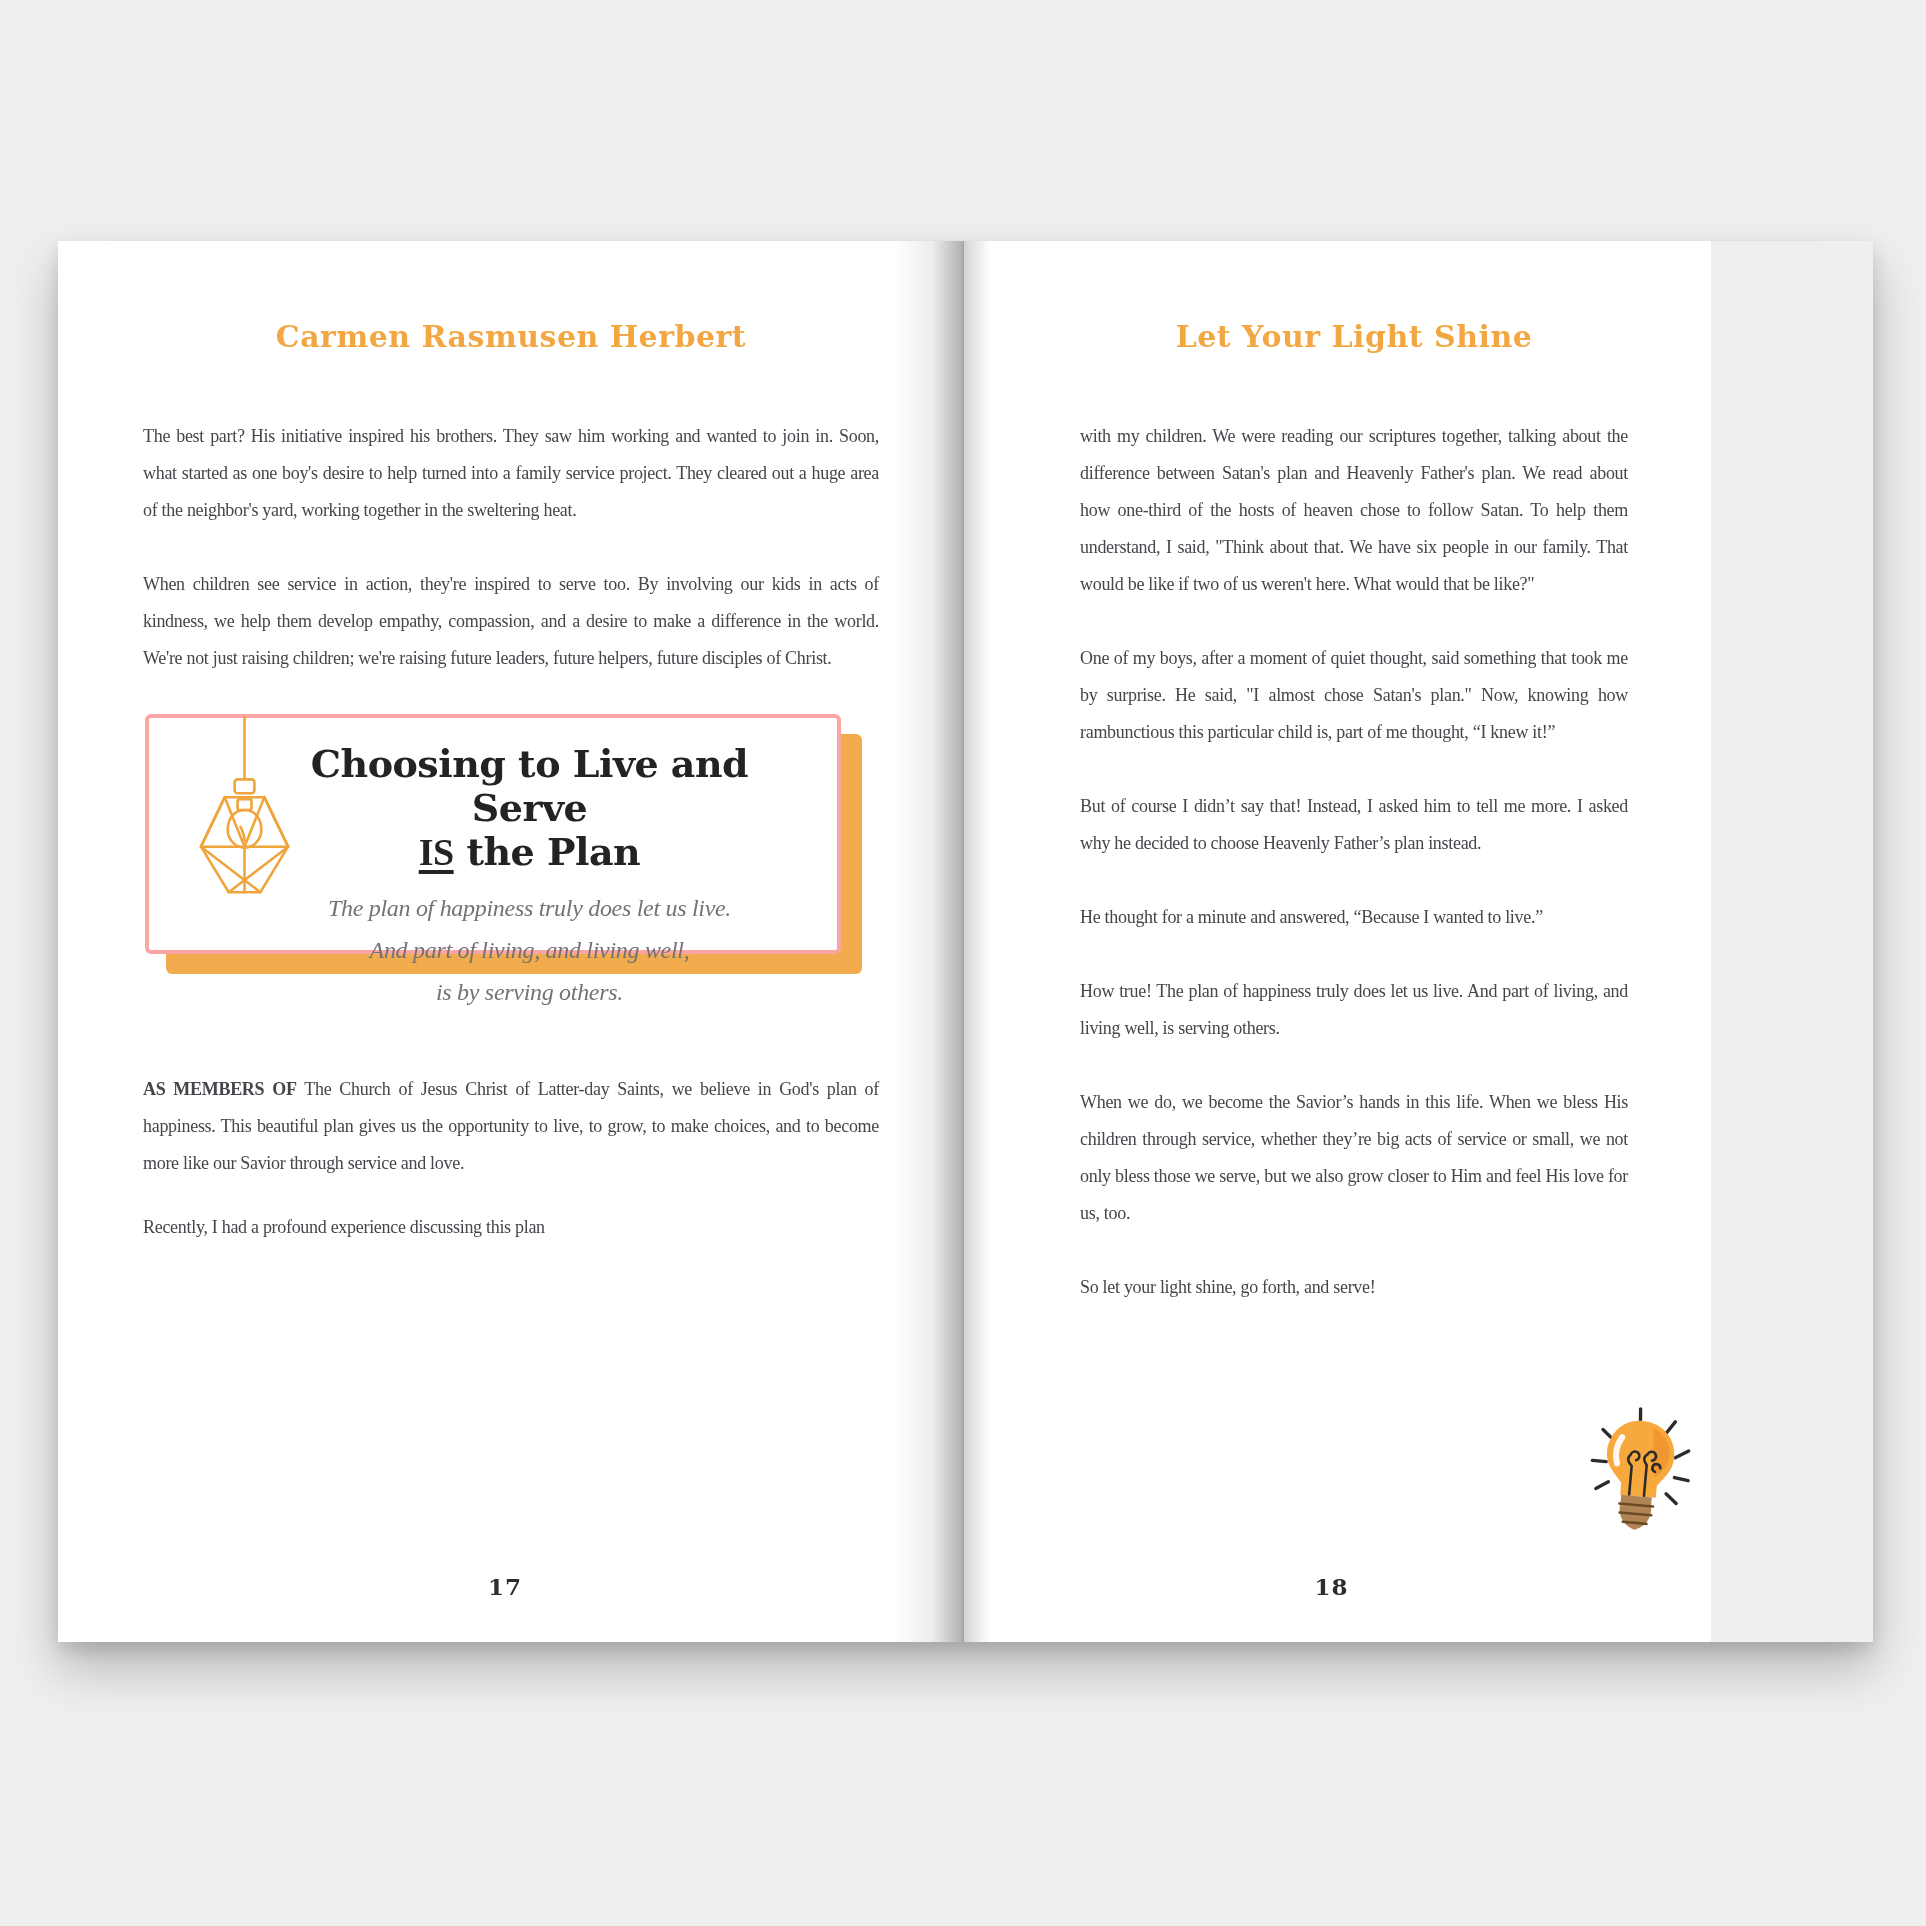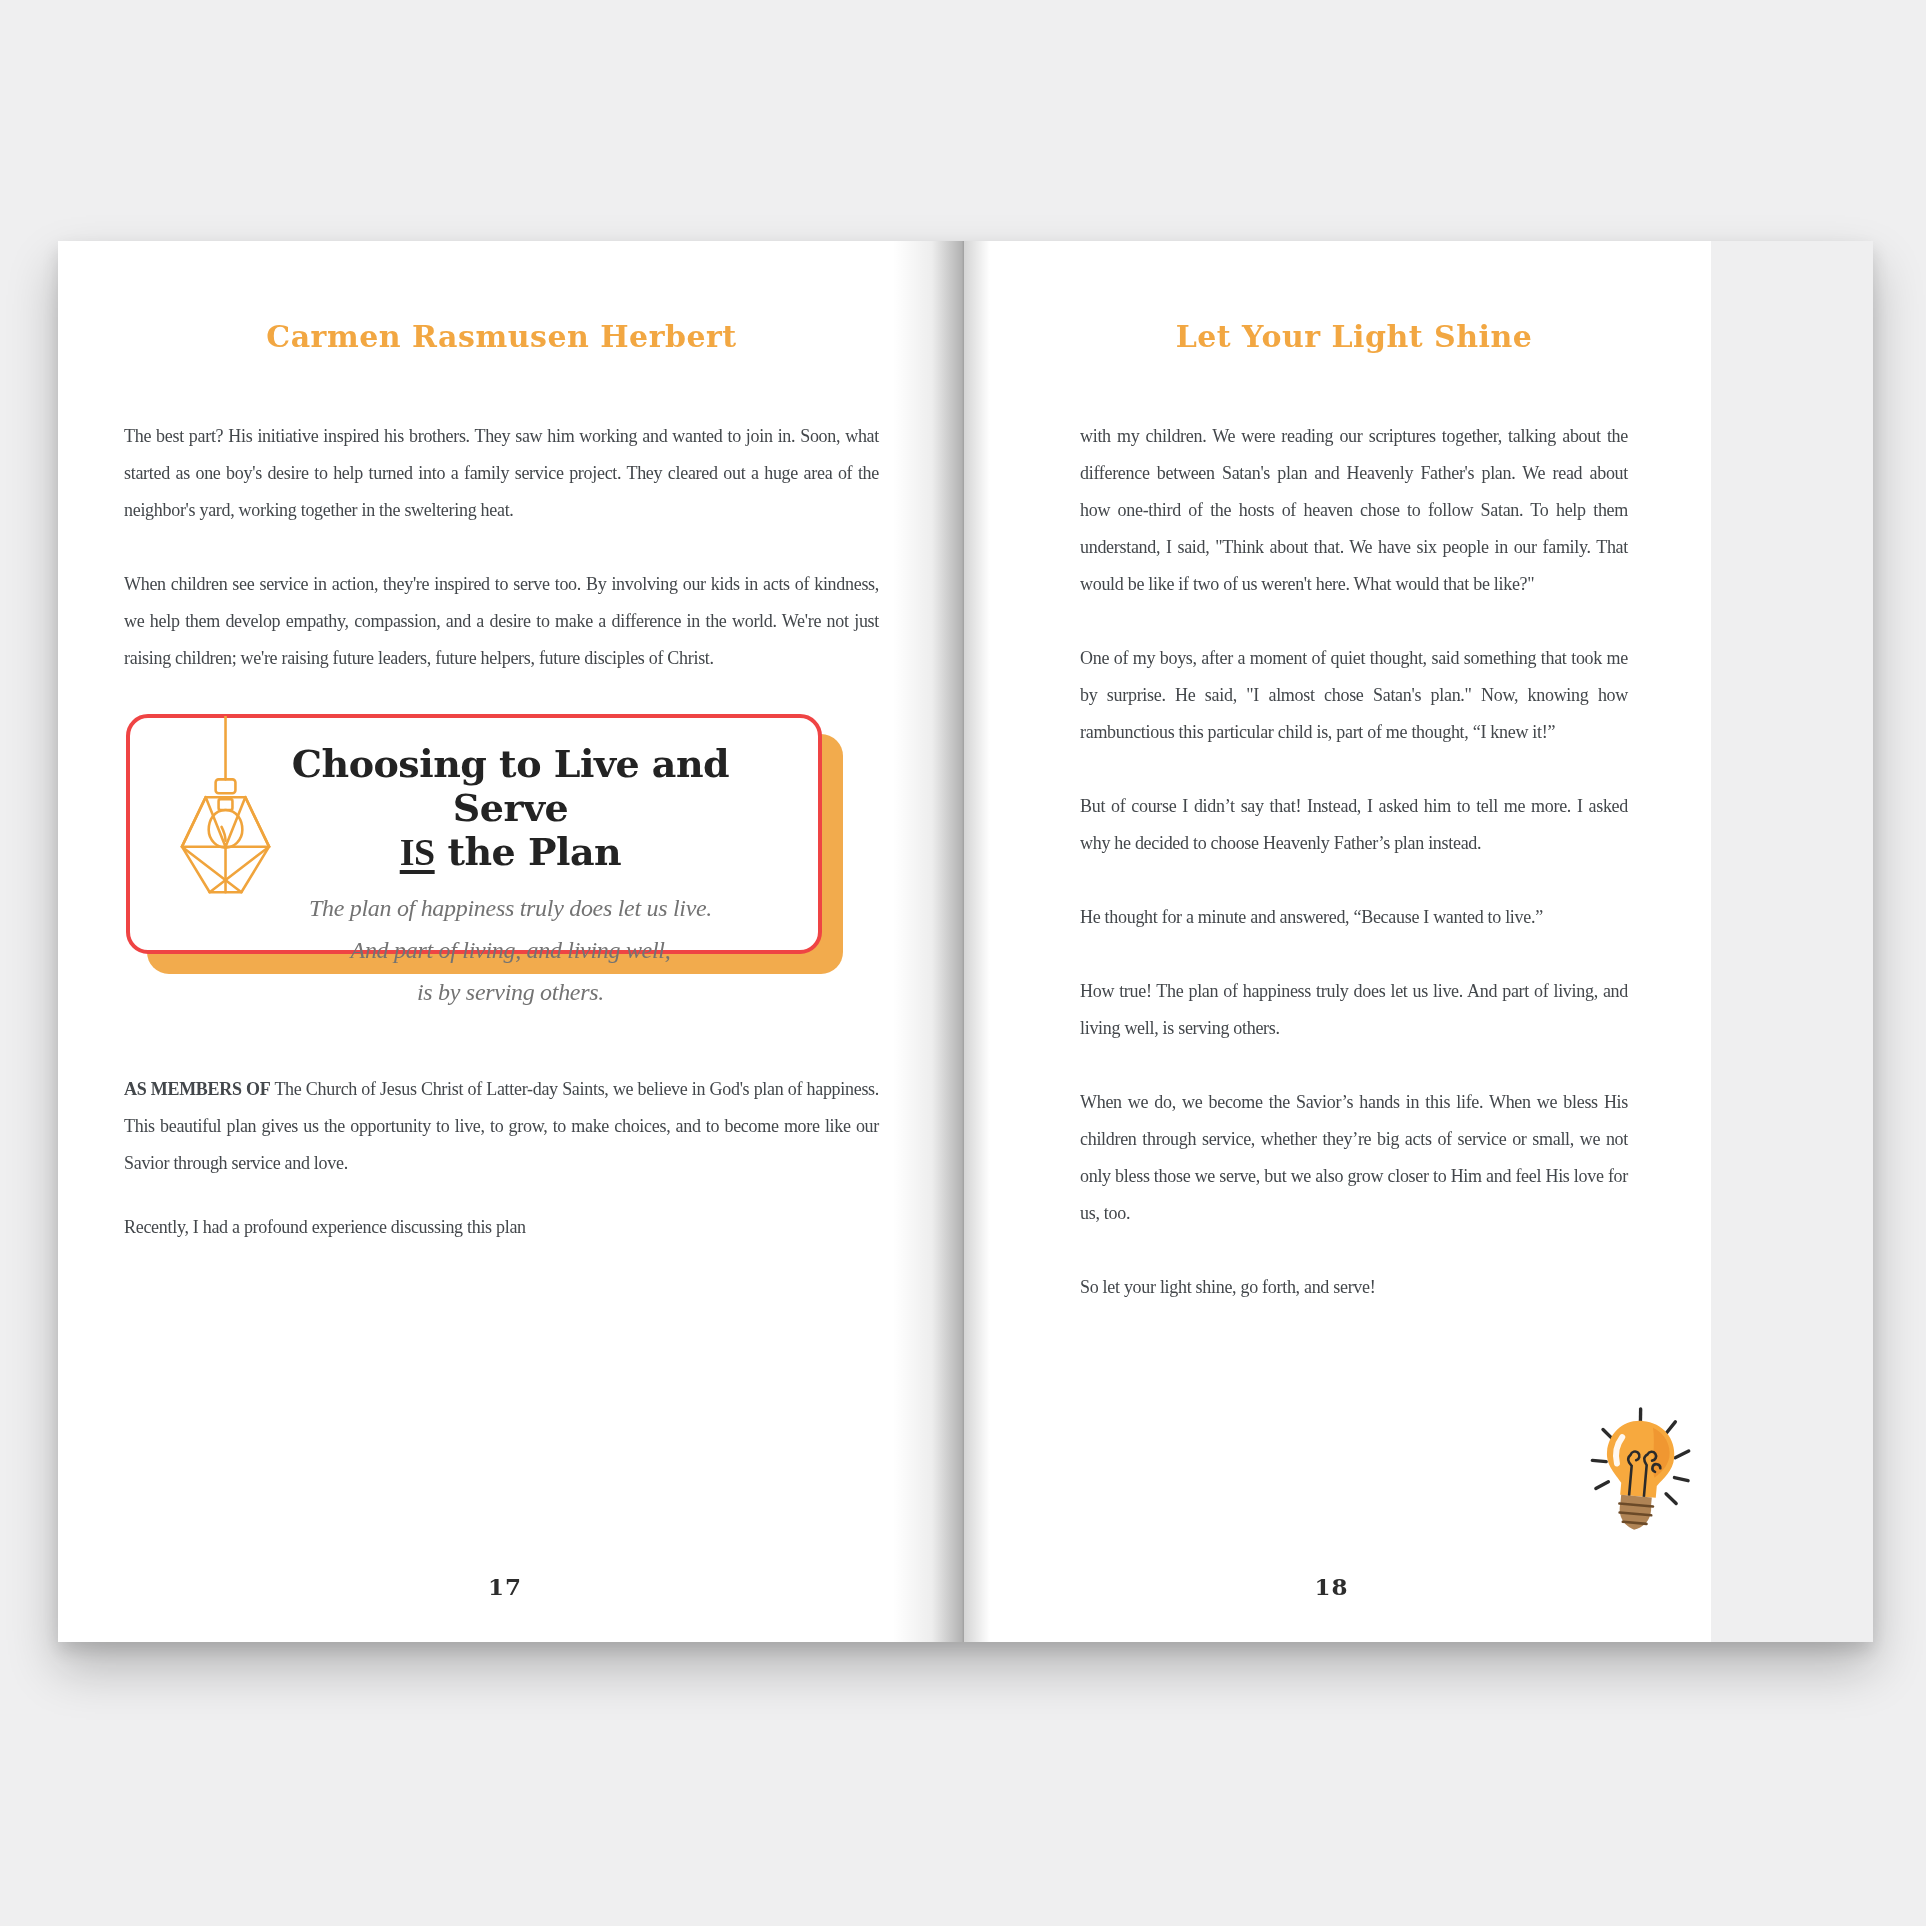--- a/index.html
+++ b/index.html
@@ -12,21 +12,21 @@
   }
   .stage{position:absolute;inset:0;}
   .book{
     position:absolute;left:58px;top:241px;width:1815px;height:1401px;
     display:flex;
     box-shadow:0 26px 48px rgba(0,0,0,.24), 0 8px 16px rgba(0,0,0,.12);
   }
   .page{
     position:relative;background:#ffffff;height:100%;box-sizing:border-box;
   }
-  .page.left{width:906px;padding:78px 85px 0 66px;}
+  .page.left{width:906px;padding:78px 85px 0 85px;}
   .page.left::after{
     content:"";position:absolute;top:0;right:0;width:71px;height:100%;
     background:linear-gradient(to right, rgba(0,0,0,0) 0%, rgba(0,0,0,.07) 55%, rgba(0,0,0,.30) 97%, rgba(0,0,0,.38) 100%);
     pointer-events:none;
   }
   .page.right{width:747px;padding:78px 83px 0 116px;}
   .page.right::before{
     content:"";position:absolute;top:0;left:0;width:26px;height:100%;
     background:linear-gradient(to right, rgba(0,0,0,.17), rgba(0,0,0,0));
     pointer-events:none;
@@ -45,21 +45,21 @@
   }
   .first-para{margin-top:63px;}
   .lead{font-weight:bold;}
   .lead-para{margin-top:117px;margin-bottom:27px;}
   .closing{margin-top:0;}
   .callout{
     position:relative;
     margin:21px 0 0 2px;
     width:696px;height:240px;box-sizing:border-box;
     background:#ffffff;
-    border:4px solid #ef4444;border-radius:22px;
+    border:4px solid #fca5a5;border-radius:6px;
     box-shadow:21px 20px 0 0 #f2ab4d;
     padding:24px 30px 0 103px;
   }
   .lamp{position:absolute;left:28px;top:-2px;pointer-events:none;}
   .callout-title{
     text-align:center;
     font-family:"DejaVu Serif", serif;font-weight:bold;
     font-size:38px;line-height:44px;letter-spacing:-0.5px;
     color:#232323;
   }

